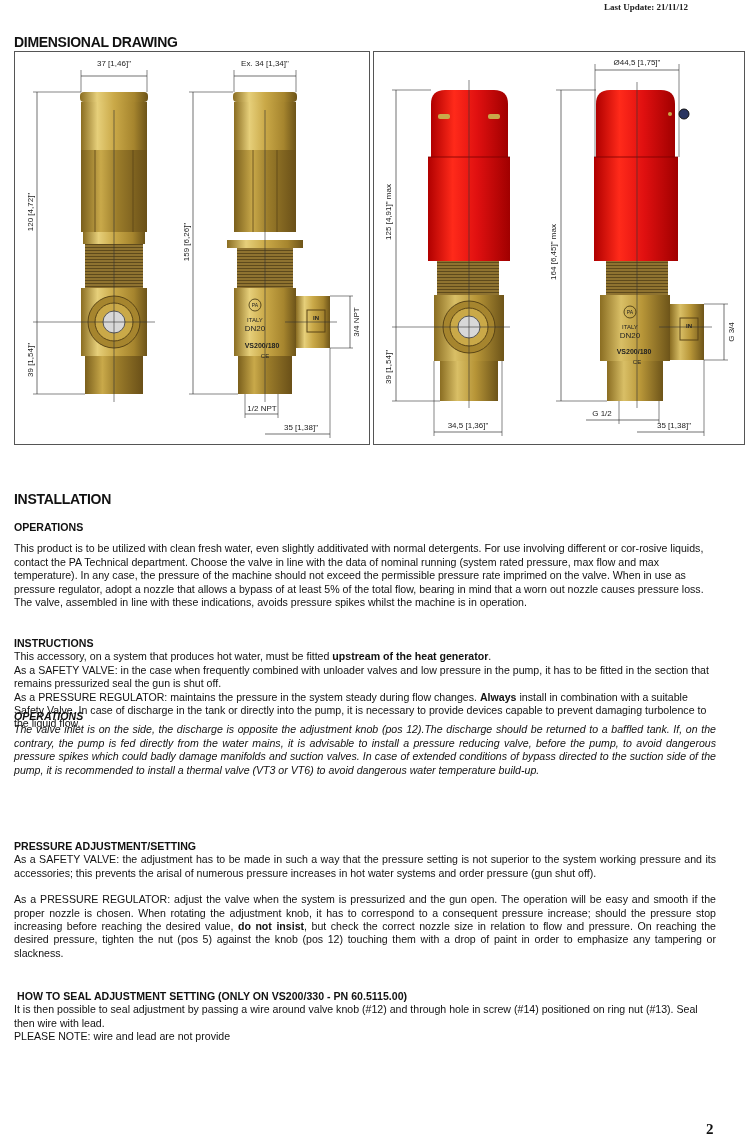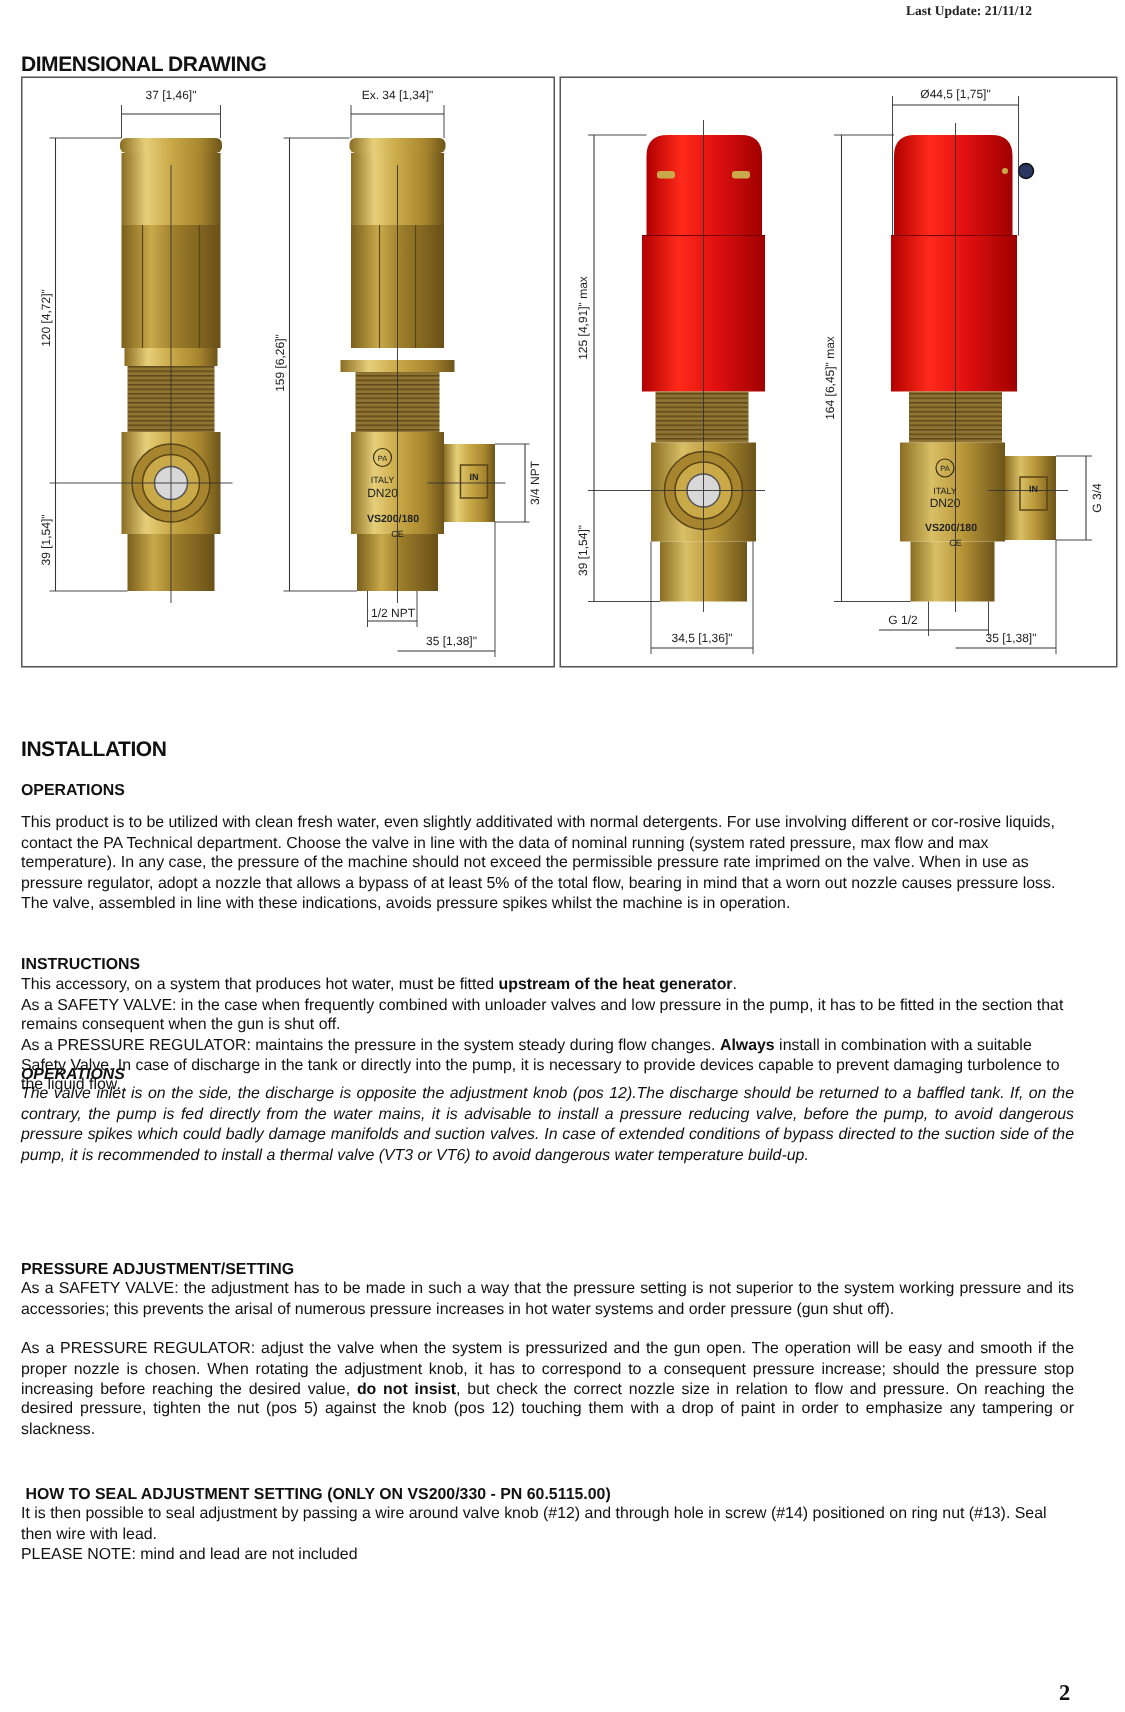--- a/index.html
+++ b/index.html
@@ -208,34 +208,34 @@
 <div class="h1" style="top:491px;">INSTALLATION</div>
 
 <div class="sec" style="top:521px;">
   <p class="hd">OPERATIONS</p>
   <p style="margin-top:8px;">This product is to be utilized with clean fresh water, even slightly additivated with normal detergents. For use involving different or cor-rosive liquids, contact the PA Technical department. Choose the valve in line with the data of nominal running (system rated pressure, max flow and max temperature). In any case, the pressure of the machine should not exceed the permissible pressure rate imprimed on the valve. When in use as pressure regulator, adopt a nozzle that allows a bypass of at least 5% of the total flow, bearing in mind that a worn out nozzle causes pressure loss. The valve, assembled in line with these indications, avoids pressure spikes whilst the machine is in operation.</p>
 </div>
 
 <div class="sec" style="top:637px;">
   <p class="hd">INSTRUCTIONS</p>
   <p><span>This accessory, on a system that produces hot water, must be fitted </span><b>upstream of the heat generator</b><span>.</span></p>
-  <p>As a SAFETY VALVE: in the case when frequently combined with unloader valves and low pressure in the pump, it has to be fitted in the section that remains consequent when the gun is shut off.</p>
+  <p>As a SAFETY VALVE: in the case when frequently combined with unloader valves and low pressure in the pump, it has to be fitted in the section that remains pressurized seal the gun is shut off.</p>
   <p><span>As a PRESSURE REGULATOR: maintains the pressure in the system steady during flow changes. </span><b>Always</b><span> install in combination with a suitable Safety Valve. In case of discharge in the tank or directly into the pump, it is necessary to provide devices capable to prevent damaging turbolence to the liquid flow.</span></p>
 </div>
 
 <div class="sec justify" style="top:710px;font-style:italic;">
   <p class="hd">OPERATIONS</p>
   <p>The valve inlet is on the side, the discharge is opposite the adjustment knob (pos 12).The discharge should be returned to a baffled tank. If, on the contrary, the pump is fed directly from the water mains, it is advisable to install a pressure reducing valve, before the pump, to avoid dangerous pressure spikes which could badly damage manifolds and suction valves. In case of extended conditions of bypass directed to the suction side of the pump, it is recommended to install a thermal valve (VT3 or VT6) to avoid dangerous water temperature build-up.</p>
 </div>
 
 <div class="sec justify" style="top:840px;">
   <p class="hd">PRESSURE ADJUSTMENT/SETTING</p>
   <p>As a SAFETY VALVE: the adjustment has to be made in such a way that the pressure setting is not superior to the system working pressure and its accessories; this prevents the arisal of numerous pressure increases in hot water systems and order pressure (gun shut off).</p>
   <p style="margin-top:13px;"><span>As a PRESSURE REGULATOR: adjust the valve when the system is pressurized and the gun open. The operation will be easy and smooth if the proper nozzle is chosen. When rotating the adjustment knob, it has to correspond to a consequent pressure increase; should the pressure stop increasing before reaching the desired value, </span><b>do not insist</b><span>, but check the correct nozzle size in relation to flow and pressure. On reaching the desired pressure, tighten the nut (pos 5) against the knob (pos 12) touching them with a drop of paint in order to emphasize any tampering or slackness.</span></p>
 </div>
 
 <div class="sec" style="top:990px;">
   <p class="hd" style="padding-left:3px;">HOW TO SEAL ADJUSTMENT SETTING (ONLY ON VS200/330 - PN 60.5115.00)</p>
   <p>It is then possible to seal adjustment by passing a wire around valve knob (#12) and through hole in screw (#14) positioned on ring nut (#13). Seal then wire with lead.</p>
-  <p>PLEASE NOTE: mind and lead are not included</p>
+  <p>PLEASE NOTE: wire and lead are not provide</p>
 </div>
 
 <div class="page-num">2</div>
 
 </body></html>

